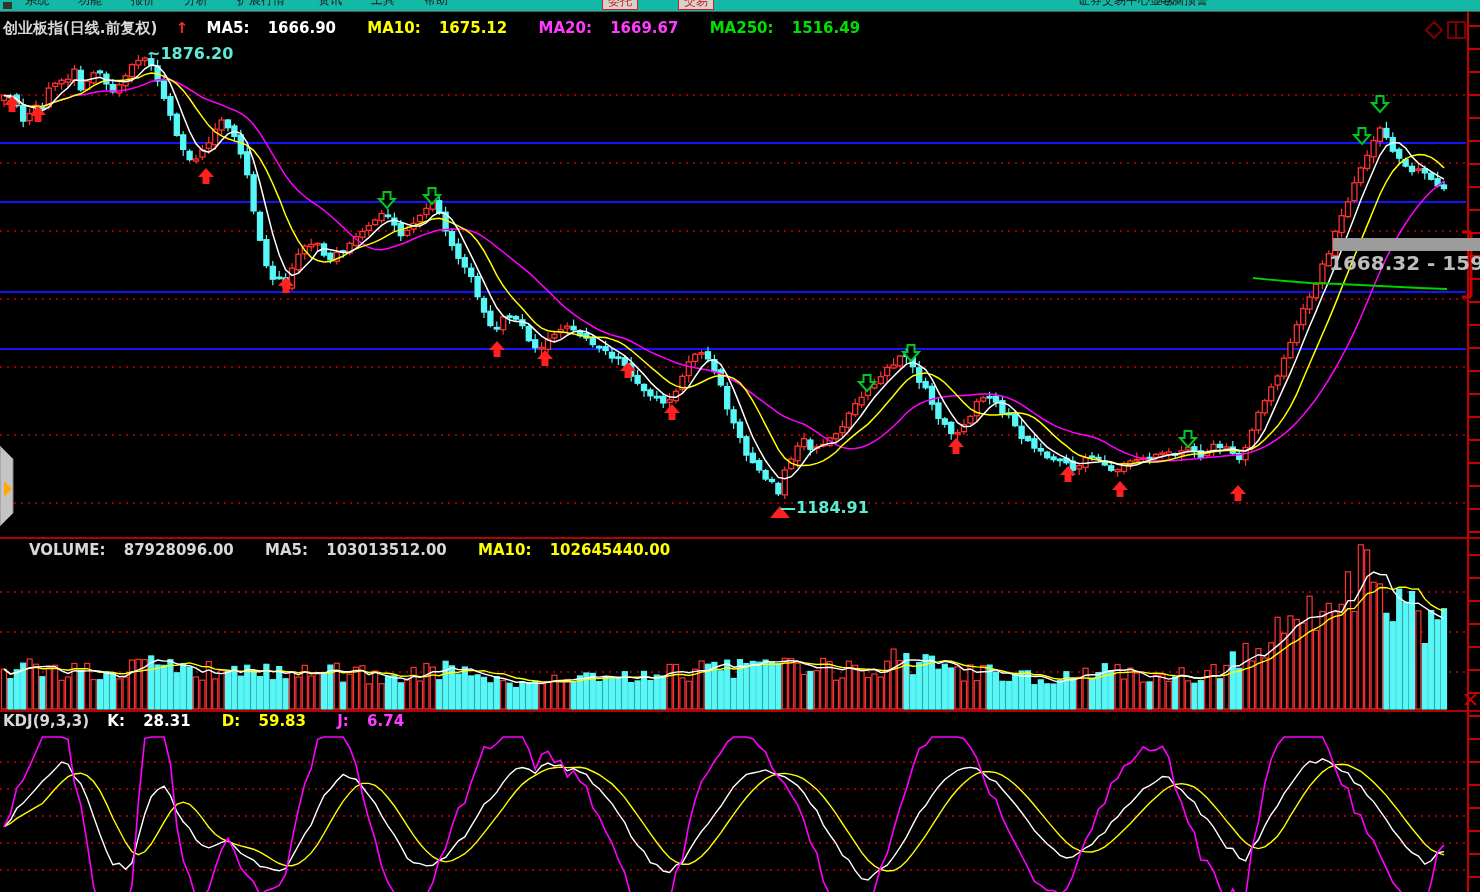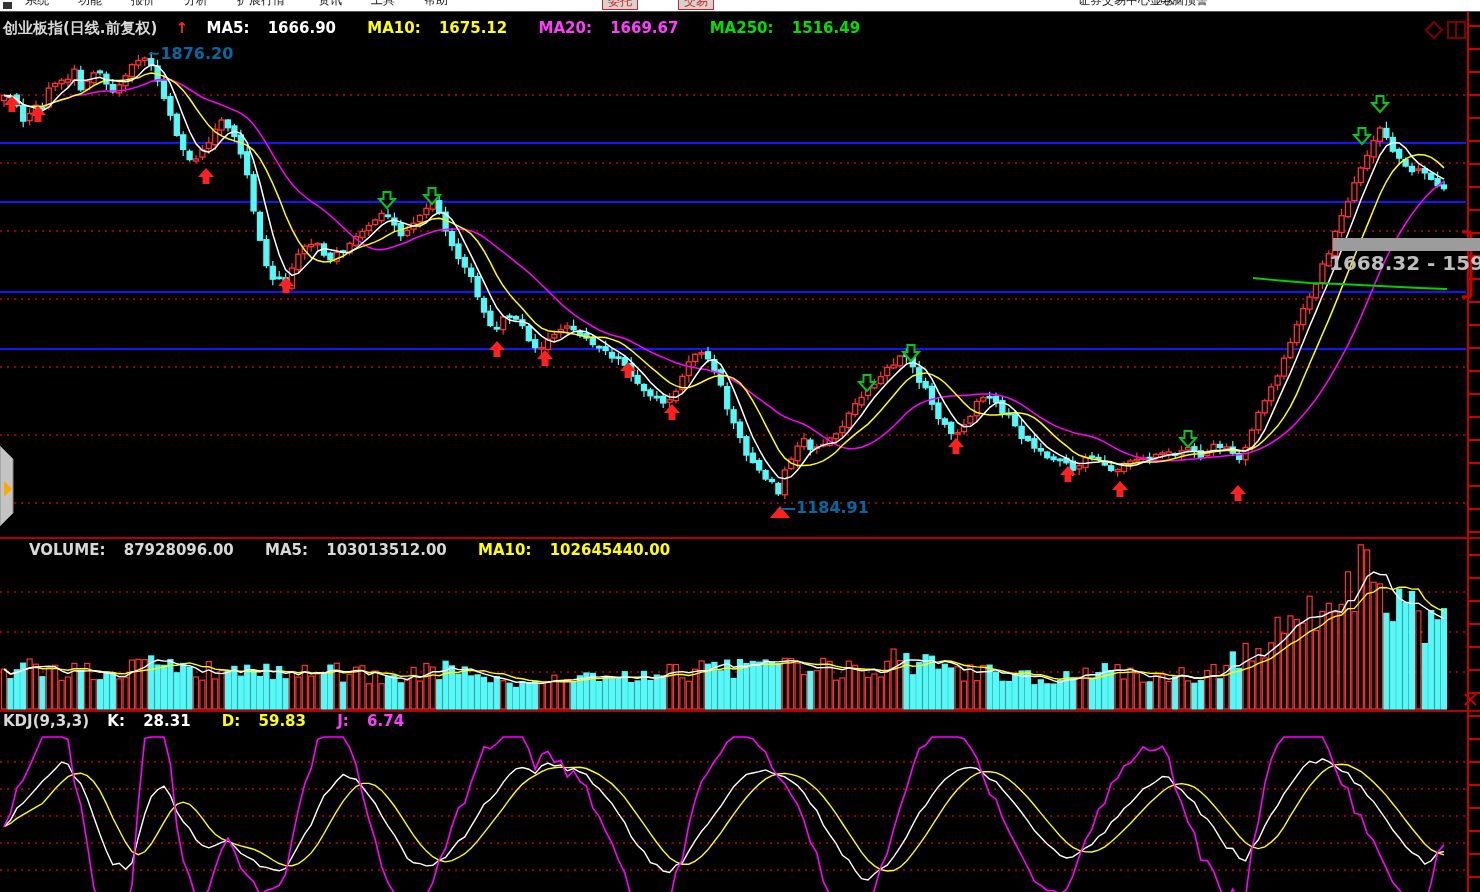--- a/index.html
+++ b/index.html
@@ -1,33 +1,33 @@
 <!DOCTYPE html>
 <html><head>
 <meta charset="utf-8">
 <style>
   html,body{margin:0;padding:0;background:#000;}
   body{width:1480px;height:892px;position:relative;overflow:hidden;
        font-family:"DejaVu Sans","Liberation Sans",sans-serif;}
   svg{position:absolute;left:0;top:0;}
   
-  .menubar{position:absolute;left:0;top:0;width:1480px;height:11px;background:#ffffff;
+  .menubar{position:absolute;left:0;top:0;width:1480px;height:11px;background:#14b8a6;
            overflow:hidden;border-bottom:1px solid #56524c;z-index:5;}
   .menubar .mi{position:absolute;top:-7px;font-size:12px;line-height:14px;color:#191919;white-space:nowrap;}
   .menubar .mi-red{color:#c22;border:1px solid #c22;padding:0 5px 1px 5px;background:#d6d3ce;}
   .menubar .micon{position:absolute;left:3px;top:2px;width:9px;height:7px;background:#35352f;}
   
   .hdr{position:absolute;font-size:15px;font-weight:bold;white-space:nowrap;z-index:4;letter-spacing:0;}
   .hdr span{margin-right:13px;}
   .c-gray{color:#d8d8d8;} .c-white{color:#ffffff;} .c-yel{color:#ffff00;}
   .c-mag{color:#ff3cff;} .c-grn{color:#00e000;} .c-red{color:#ff2a2a;}
   .pricehdr{left:3px;top:19px;text-align:right;}
   .volhdr{left:3px;top:541px;margin-left:26px;}
   .kdjhdr{left:3px;top:712px;}
-  .pxlabel{position:absolute;font-size:16px;font-weight:bold;color:#0369a1;z-index:4;white-space:nowrap;}
+  .pxlabel{position:absolute;font-size:16px;font-weight:bold;color:#5eead4;z-index:4;white-space:nowrap;}
   .hi-label{left:147px;top:44px;}
   .lo-label{left:780px;top:498px;}
   .range-bar{position:absolute;left:1333px;top:238px;width:147px;height:13px;background:#9c9c9c;z-index:4;}
   .range-text{position:absolute;left:1329px;top:251px;font-size:20px;font-weight:bold;
               color:#bdbdbd;z-index:4;white-space:nowrap;}
 </style>
 </head>
 <body>
 
 <svg id="chart-svg" width="1480" height="892" viewBox="0 0 1480 892">

